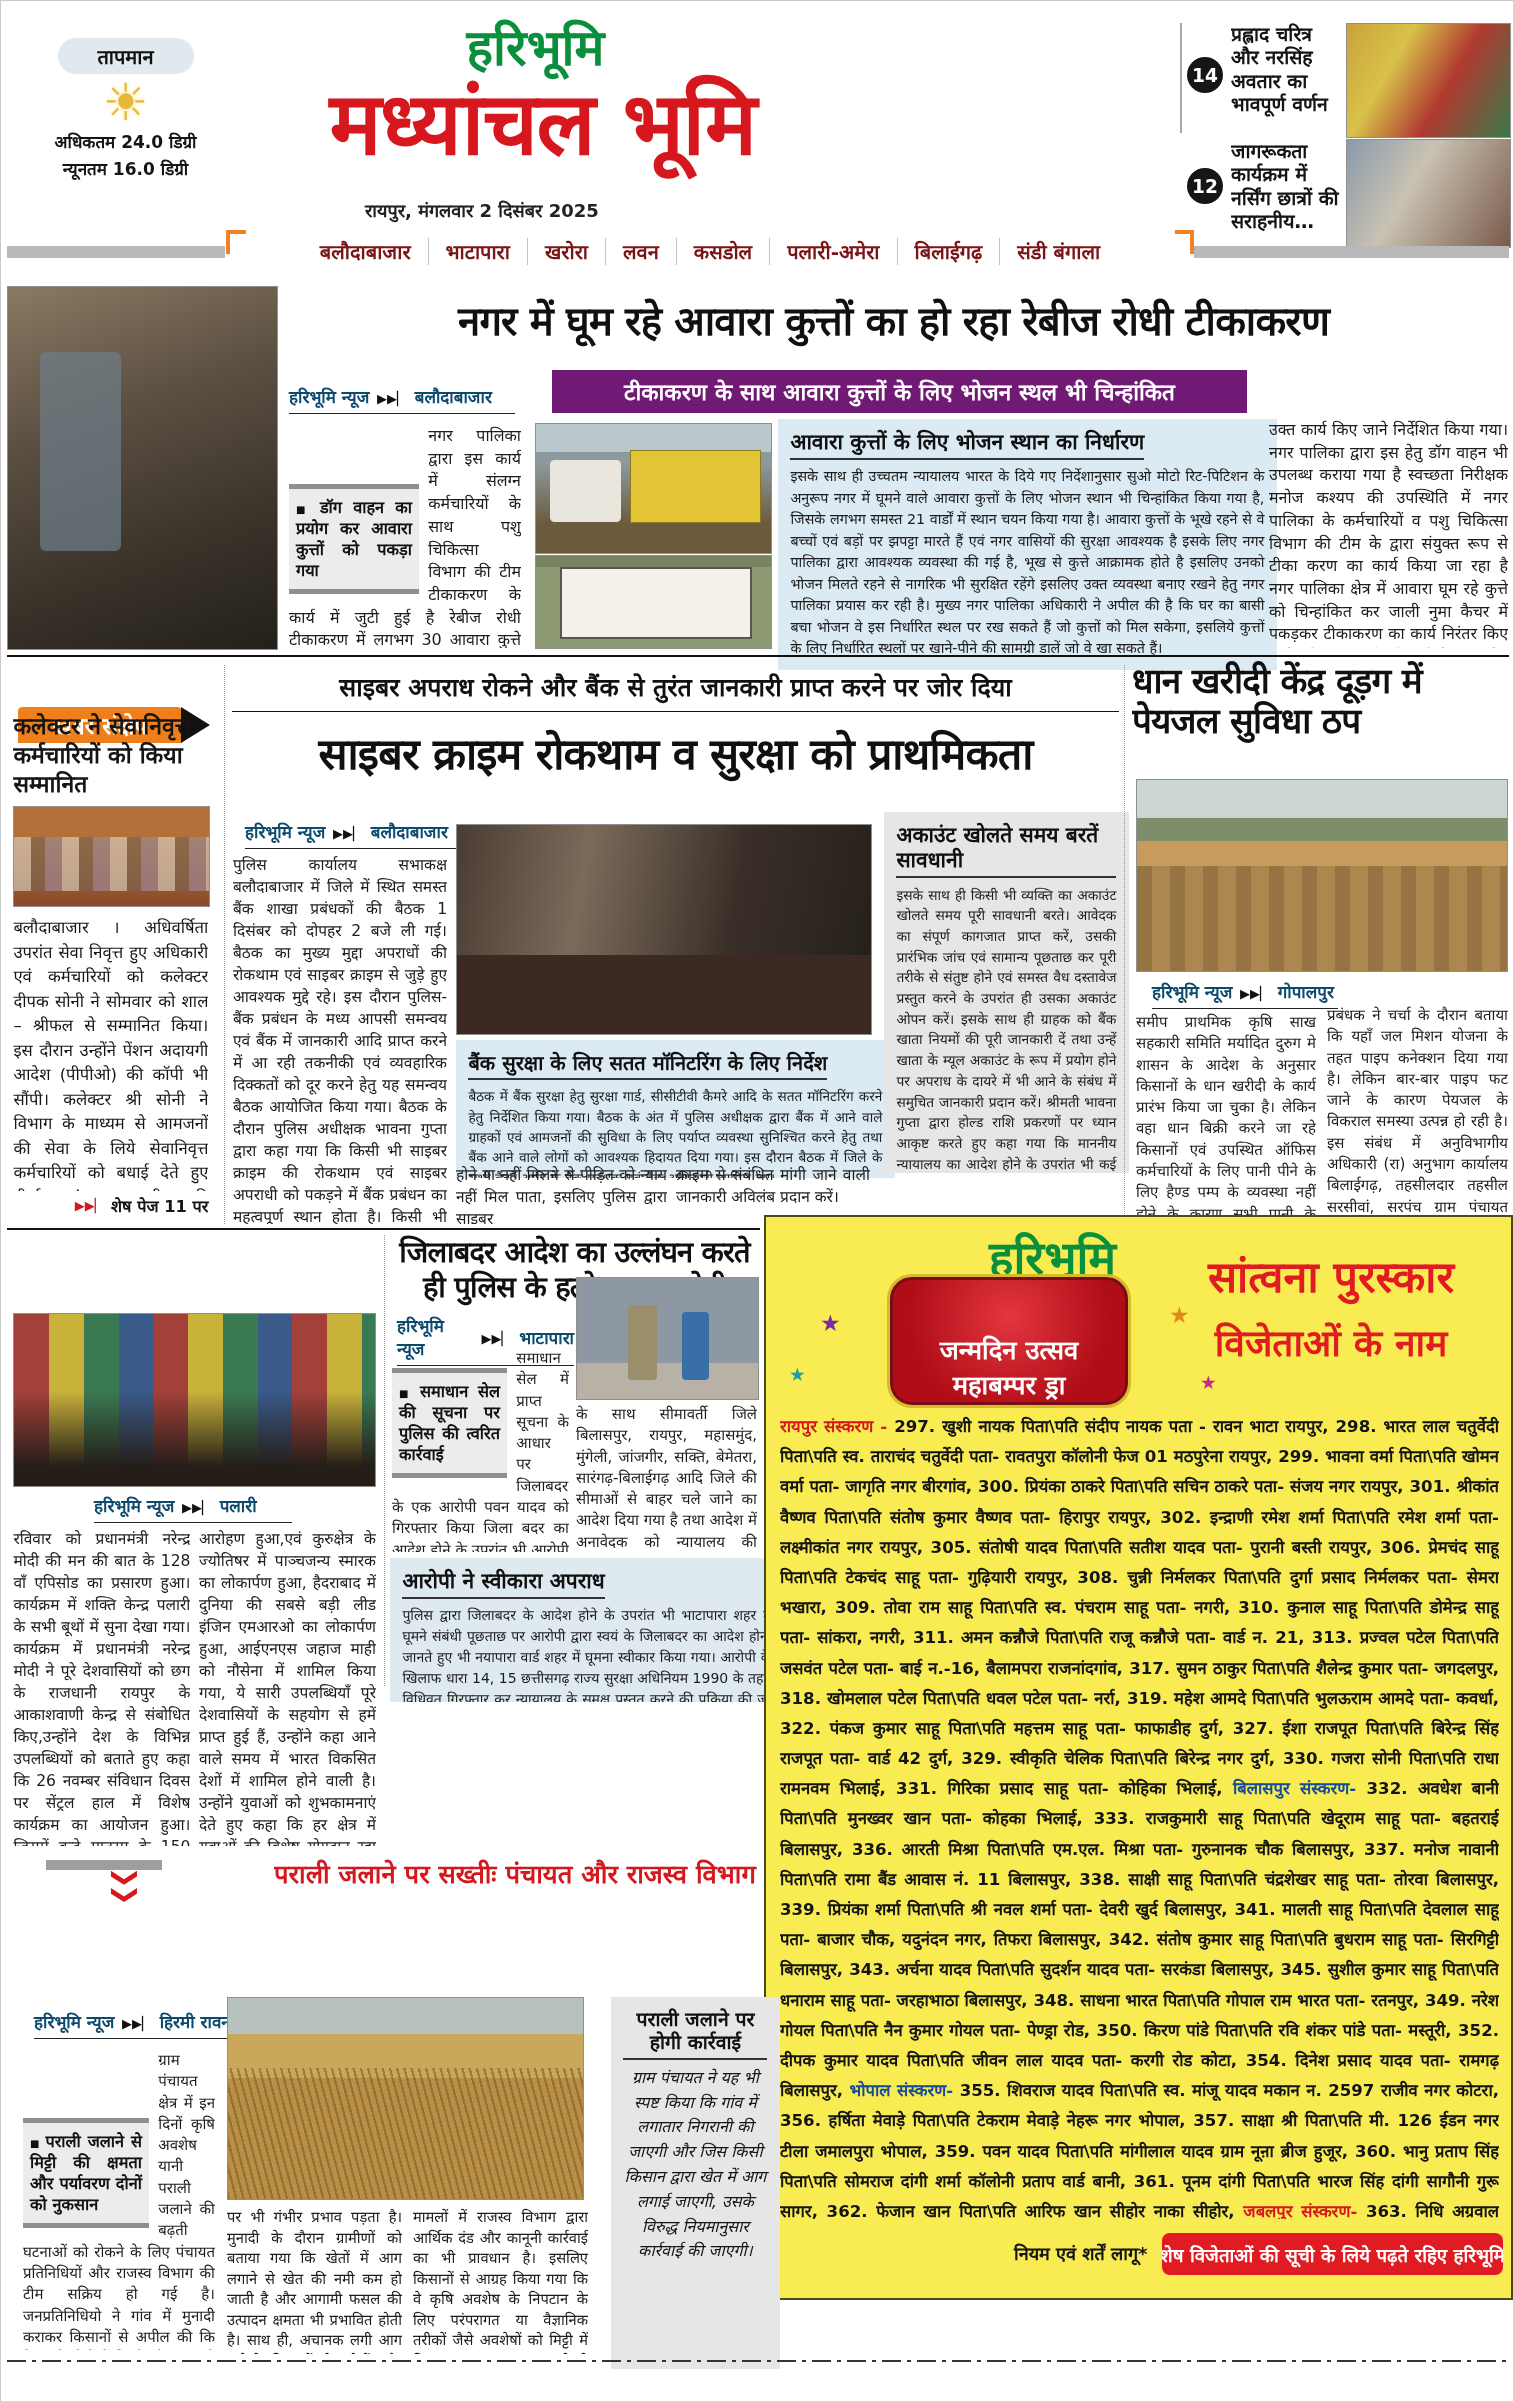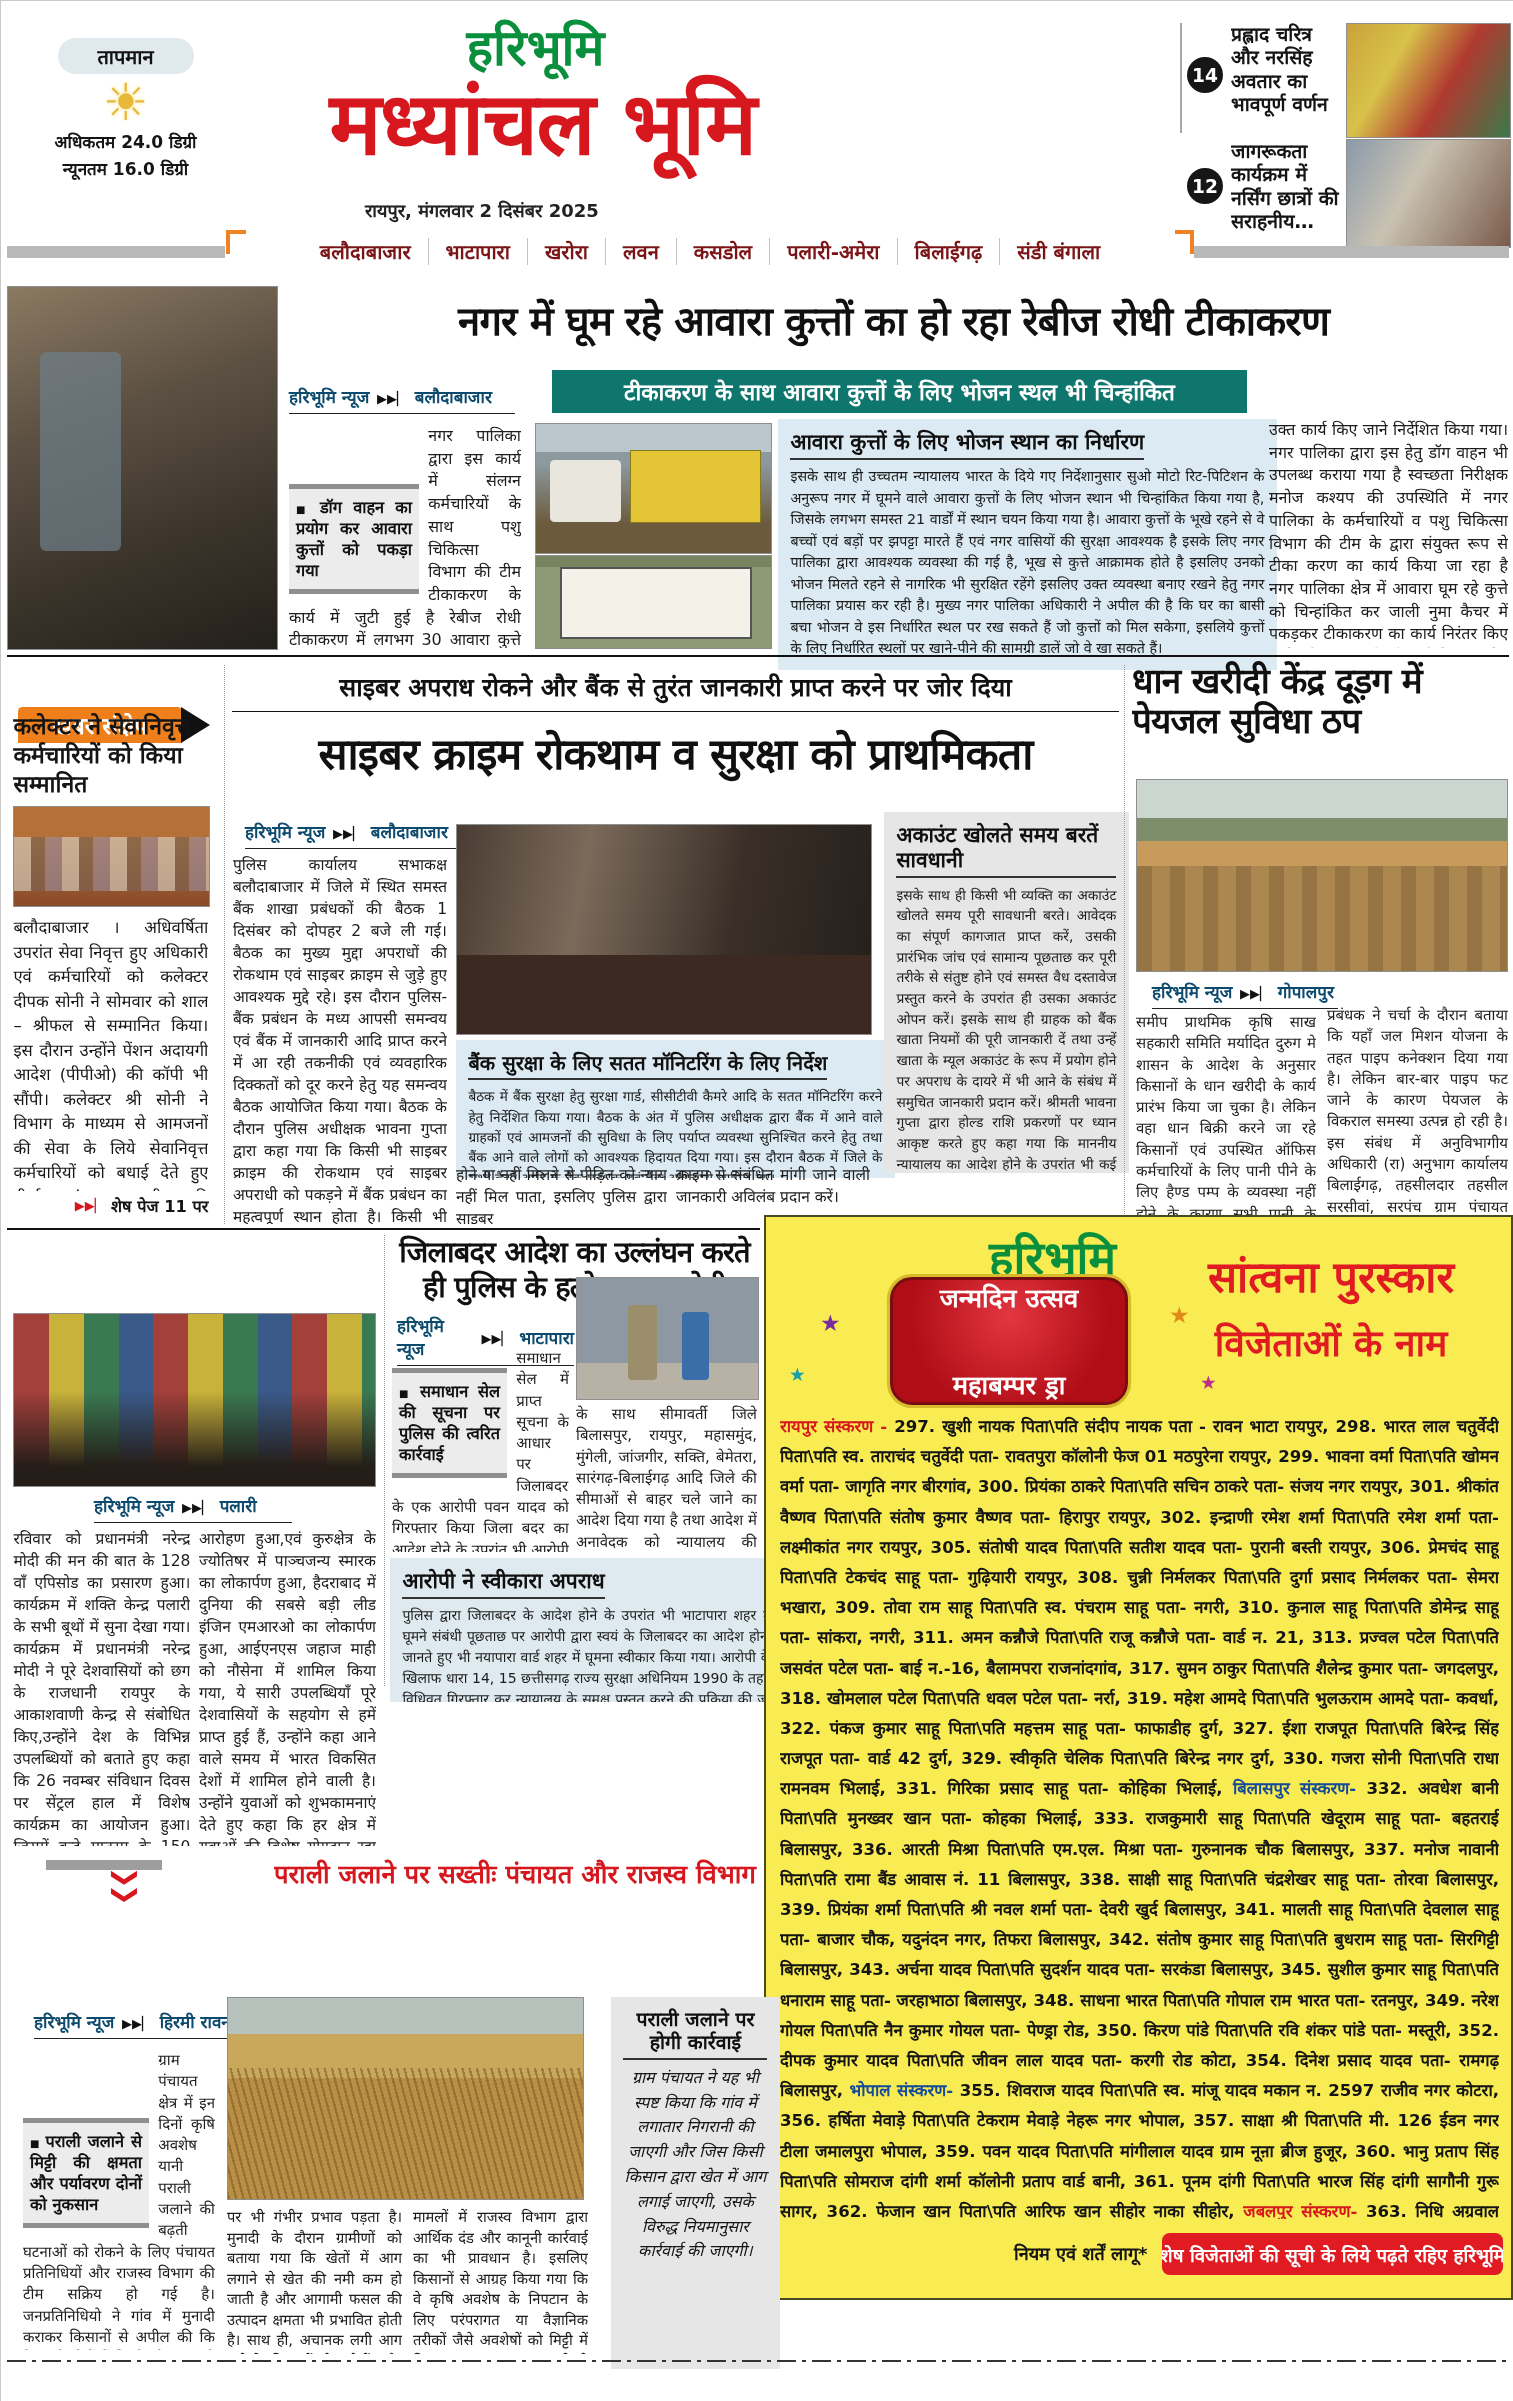--- a/index.html
+++ b/index.html
@@ -8,21 +8,21 @@
         border:0.8px solid #c9c9c9;}
   .abs{position:absolute;}
   .ctr{text-align:center;}
   .jus{text-align:justify;}
   .ovh{overflow:hidden;}
   .nowrap{white-space:nowrap;}
   .bold{font-weight:bold;}
 
   
   .h-main{font-weight:bold;color:#101010;letter-spacing:-0.8px;}
-  .red-band{background:#0f766e;color:#ffffff;font-weight:bold;display:flex;align-items:center;justify-content:center;}
+  .red-band{background:#701a75;color:#ffffff;font-weight:bold;display:flex;align-items:center;justify-content:center;}
   .kicker{font-weight:bold;color:#101010;}
   .kicker-red{font-weight:bold;color:#d6171e;}
 
   
   .byline{font-weight:bold;font-size:17px;color:#0c4a6e;border-bottom:1.5px solid #222;padding-bottom:4.6px;
           display:flex;align-items:center;gap:7.7px;}
   .arr::after{content:"▶▶▏";font-size:13px;color:#111;}
   .arr.red::after{color:#d6171e;}
 
   
@@ -89,21 +89,21 @@
   .sec-head::after{content:"";position:absolute;right:-28px;top:0;border-left:29px solid #111;
                    border-top:18px solid transparent;border-bottom:18px solid transparent;}
 
   
   .badge{width:36px;height:36px;border-radius:50%;background:#161616;color:#fff;font-weight:bold;font-size:18.6px;
          display:flex;align-items:center;justify-content:center;}
 
   
   .adbox{background:#f8ec52;border:2.3px solid #4a4a20;}
   .ad-badge{background:radial-gradient(circle at 50% 30%,#e33640,#b00d16 70%);border:3.1px solid #7a0d12;border-radius:22px;
-            color:#fff;font-weight:bold;display:flex;flex-direction:column;align-items:center;justify-content:space-between;
+            color:#fff;font-weight:bold;display:flex;flex-direction:column;align-items:center;justify-content:flex-end;
             box-shadow:0 0 0 3.1px #d8bb2a;}
   .star{position:absolute;font-size:23px;}
   .winners{font-weight:bold;font-size:16.6px;line-height:1.82;color:#141414;text-align:justify;}
   .sec-red{color:#d6171e;}
   .sec-blue{color:#134a9a;}
   .ad-pill{background:#e01b22;color:#fff;font-weight:bold;border-radius:7.7px;display:flex;align-items:center;justify-content:center;}
 
   .weather-pill{background:#dfe9ee;border-radius:18.6px;font-weight:bold;font-size:20px;color:#111;
                 display:flex;align-items:center;justify-content:center;}
   .sun{font-size:51px;color:#e8b83a;line-height:1;text-shadow:0 0 4.6px #f7e27a;}

